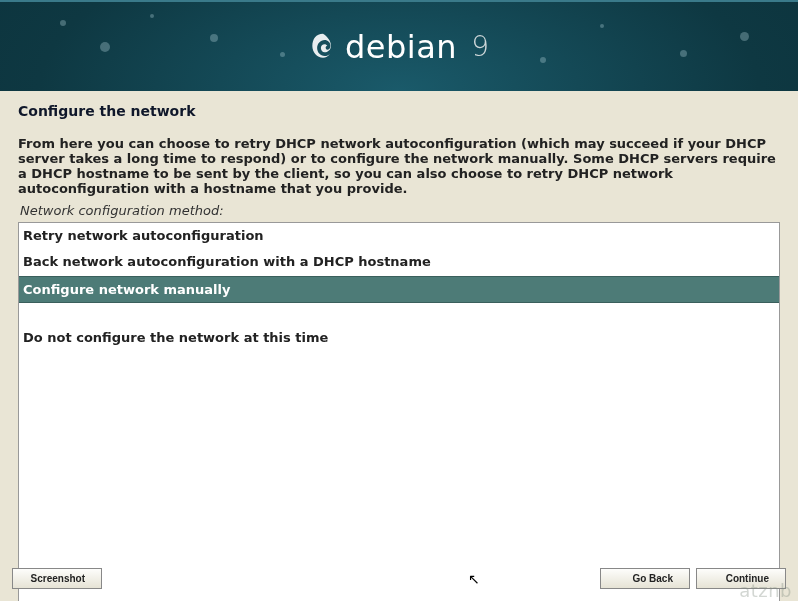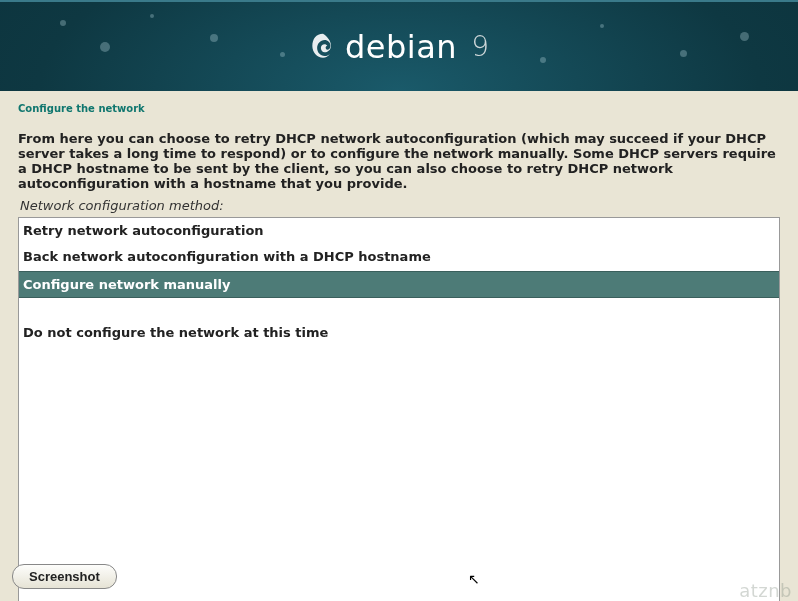--- a/index.html
+++ b/index.html
@@ -56,23 +56,23 @@
     .brand-version {
       font-size: 28px;
       color: #cfd8da;
       font-weight: 300;
       margin-left: 6px;
     }
     .content-area {
       padding: 12px 18px 0 18px;
     }
     .page-title {
-      font-size: 10px;
-      font-weight: bold;
-      color: #0f766e;
+      font-size: 14px;
+      font-weight: bold;
+      color: #0f172a;
       margin-bottom: 18px;
     }
     .description {
       font-size: 13px;
       font-weight: bold;
       color: #222222;
       line-height: 1.15;
       margin-bottom: 4px;
     }
     .field-label {
@@ -117,28 +117,28 @@
       justify-content: space-between;
       align-items: center;
     }
     .footer-right {
       display: flex;
       gap: 6px;
     }
     .btn {
       background: linear-gradient(to bottom, #fdfdfb 0%, #e6e3d5 100%);
       border: 1px solid #888888;
-      border-radius: 12px;
+      border-radius: 0;
       padding: 4px 16px;
-      font-size: 13px;
+      font-size: 10px;
       font-weight: bold;
       color: #222222;
       cursor: pointer;
       min-width: 90px;
-      text-align: left;
+      text-align: right;
     }
     .watermark {
       position: absolute;
       bottom: 0;
       right: 6px;
       font-size: 18px;
       color: rgba(130,140,130,0.35);
       letter-spacing: 0.5px;
       pointer-events: none;
     }
@@ -183,16 +183,20 @@
       <div class="list-item">Retry network autoconfiguration</div>
       <div class="list-item">Back network autoconfiguration with a DHCP hostname</div>
       <div class="list-item selected">Configure network manually</div>
       <div class="list-spacer"></div>
       <div class="list-item">Do not configure the network at this time</div>
     </div>
 </div>
 
 <div class="footer">
   <button class="btn">Screenshot</button>
+  <div class="footer-right">
+    <button class="btn">Go Back</button>
+    <button class="btn">Continue</button>
+  </div>
 </div>
 
 <div class="watermark">atznb</div>
 <div class="cursor">↖</div>
 
 </body></html>

